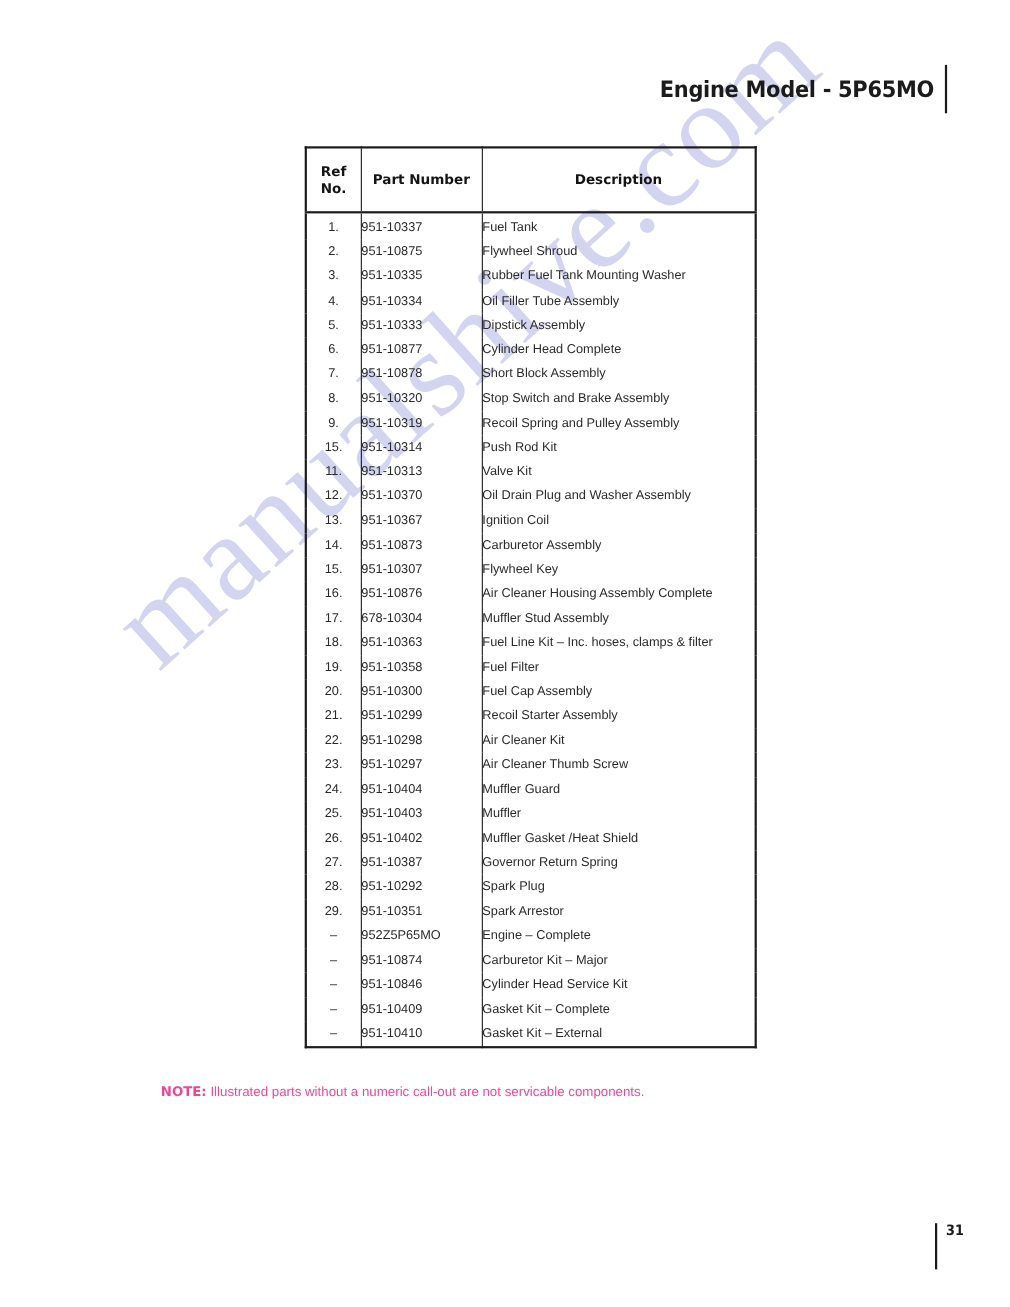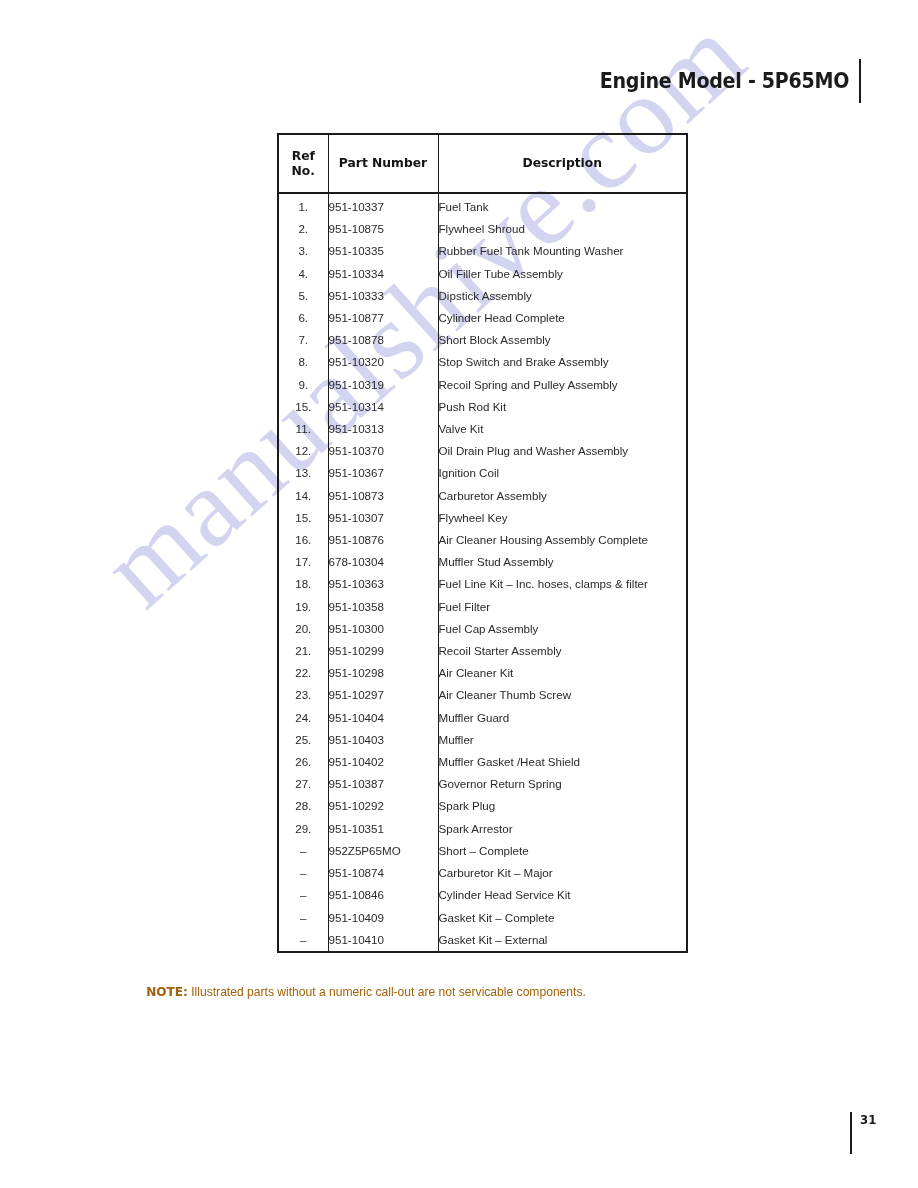--- a/index.html
+++ b/index.html
@@ -140,21 +140,21 @@
   }
 
   
   .note-line {
     position: absolute;
     left: 0;
     top: 985px;
     width: 732px;
     text-align: center;
     font-size: 12.1px;
-    color: #a16207;
+    color: #ec4899;
     z-index: 3;
     white-space: nowrap;
   }
   .note-label {
     font-family: "DejaVu Sans", sans-serif;
     font-weight: bold;
   }
   .note-body { font-weight: 400; }
 
   
@@ -354,21 +354,21 @@
           <td class="cell-desc" data-name="cell-description">Spark Plug</td>
         </tr>
         <tr data-name="table-row">
           <td class="cell-ref" data-name="cell-ref-no">29.</td>
           <td class="cell-part" data-name="cell-part-number">951-10351</td>
           <td class="cell-desc" data-name="cell-description">Spark Arrestor</td>
         </tr>
         <tr data-name="table-row">
           <td class="cell-ref" data-name="cell-ref-no">–</td>
           <td class="cell-part" data-name="cell-part-number">952Z5P65MO</td>
-          <td class="cell-desc" data-name="cell-description">Short – Complete</td>
+          <td class="cell-desc" data-name="cell-description">Engine – Complete</td>
         </tr>
         <tr data-name="table-row">
           <td class="cell-ref" data-name="cell-ref-no">–</td>
           <td class="cell-part" data-name="cell-part-number">951-10874</td>
           <td class="cell-desc" data-name="cell-description">Carburetor Kit – Major</td>
         </tr>
         <tr data-name="table-row">
           <td class="cell-ref" data-name="cell-ref-no">–</td>
           <td class="cell-part" data-name="cell-part-number">951-10846</td>
           <td class="cell-desc" data-name="cell-description">Cylinder Head Service Kit</td>

